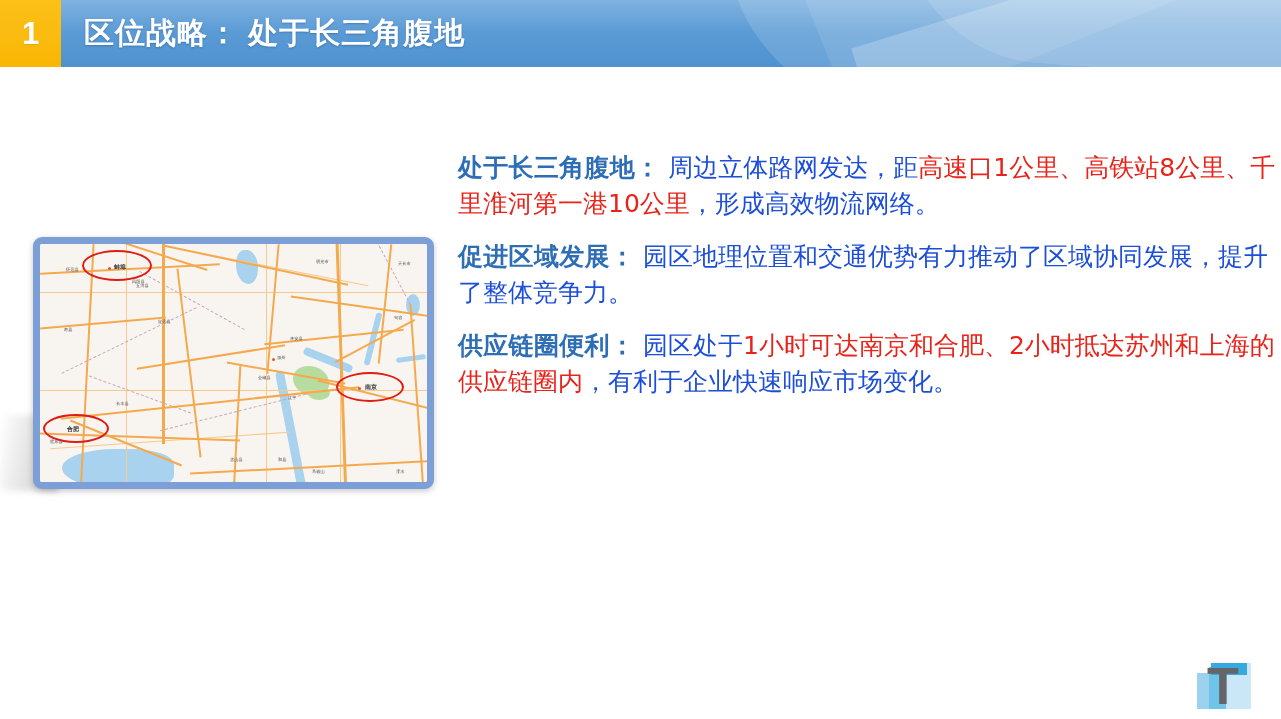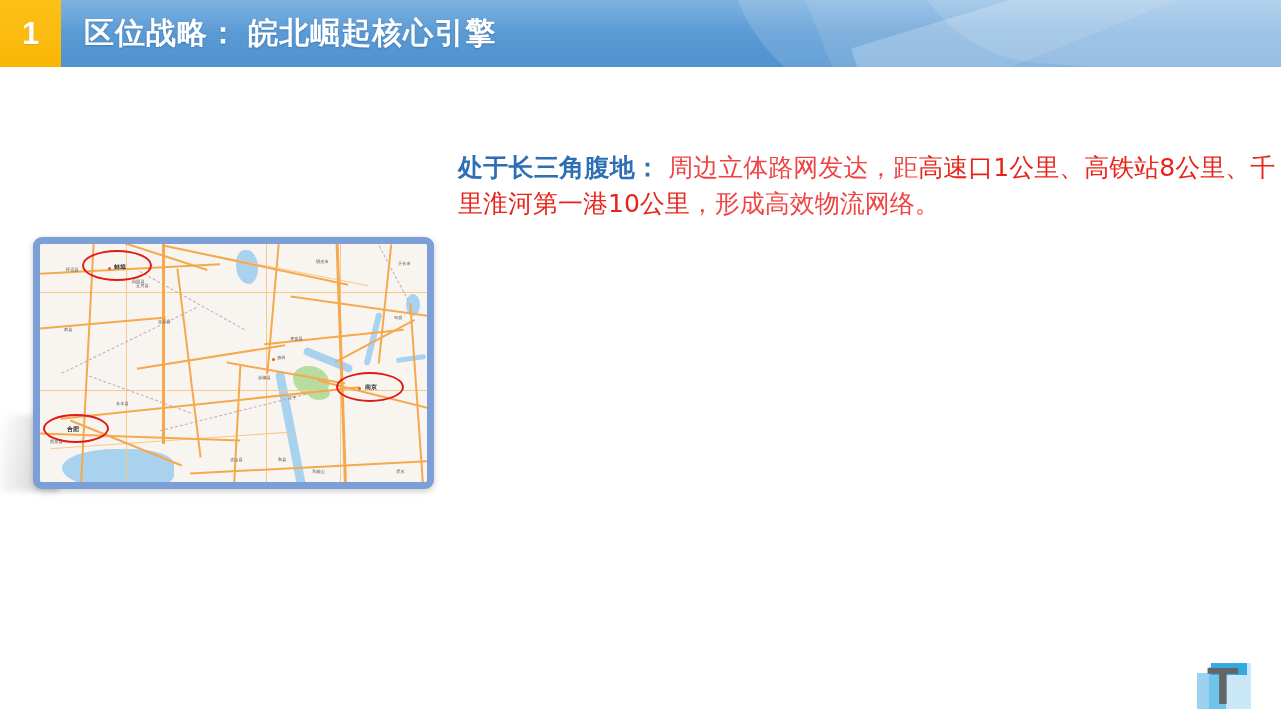--- a/index.html
+++ b/index.html
@@ -161,21 +161,21 @@
     font-family: "DejaVu Sans", "Liberation Sans", sans-serif;
     text-align: left;
   }
   .para:last-child { margin-bottom: 0; }
   .lead {
     color: #2E6EB5;
     font-weight: bold;
     letter-spacing: 0.3px;
   }
   .hl { color: #E8231A; }
-  .plain { color: #ef4444; }
+  .plain { color: #1d4ed8; }
 
   
   .logo {
     position: absolute;
     right: 20px; bottom: 4px;
     height: 62px;
     display: flex;
     align-items: center;
     z-index: 4;
   }
@@ -214,21 +214,21 @@
   <div class="header">
     <div class="header-deco">
       <div class="deco-arc"></div>
       <div class="deco-wedge-b"></div>
       <div class="deco-wedge-a"></div>
       <div class="deco-wedge-c"></div>
     </div>
     <div class="num-badge">
       <span>1</span>
     </div>
-    <div class="header-title">区位战略： 皖北崛起核心引擎</div>
+    <div class="header-title">区位战略： 处于长三角腹地</div>
   </div>
 
   <div class="map-shadow"></div>
 
   <div class="map-panel">
     <div class="map-canvas">
 
       <div class="water" style="left:196px;top:6px;width:22px;height:34px;border-radius:40% 55% 45% 60%;"></div>
       <div class="water" style="left:330px;top:68px;width:6px;height:54px;border-radius:3px;transform:rotate(14deg);"></div>
       <div class="water" style="left:22px;top:205px;width:112px;height:40px;border-radius:50% 40% 35% 55%;"></div>
@@ -314,21 +314,27 @@
     </div>
   </div>
 
   <div class="content">
 
     <p class="para">
       <span class="lead">处于长三角腹地：</span><span class="plain"> 周边立体路网发达，距</span><span class="hl">高速口1公里、高铁站8公里、千里淮河第一港10公里</span><span class="plain">，形成高效物流网络。</span>
     </p>
 
 
-
+    <p class="para">
+      <span class="lead">促进区域发展：</span><span class="plain"> 园区地理位置和交通优势有力推动了区域协同发展，提升了整体竞争力。</span>
+    </p>
+
+    <p class="para">
+      <span class="lead">供应链圈便利：</span><span class="plain"> 园区处于</span><span class="hl">1小时可达南京和合肥、2小时抵达苏州和上海的供应链圈内</span><span class="plain">，有利于企业快速响应市场变化。</span>
+    </p>
 
   </div>
 
   <div class="logo">
     <div class="logo-mark">
       <div class="lm-4"></div>
       <div class="lm-1"></div>
       <div class="lm-2"></div>
       <div class="lm-3"></div>
       <div class="lm-t">T</div>

